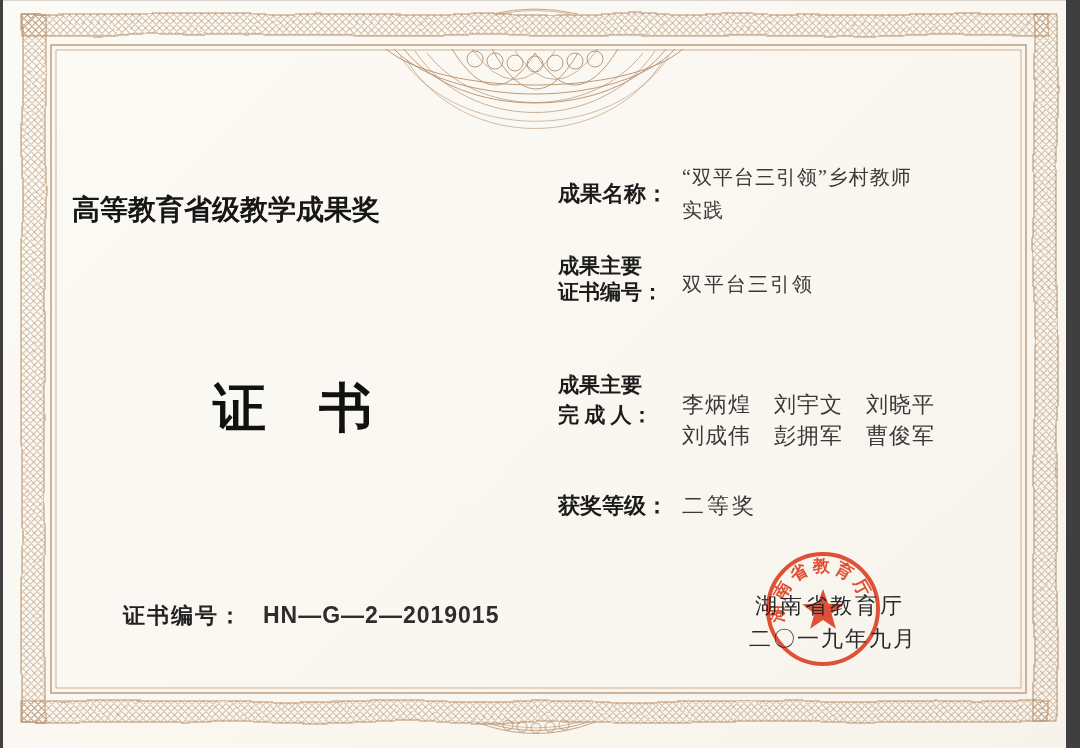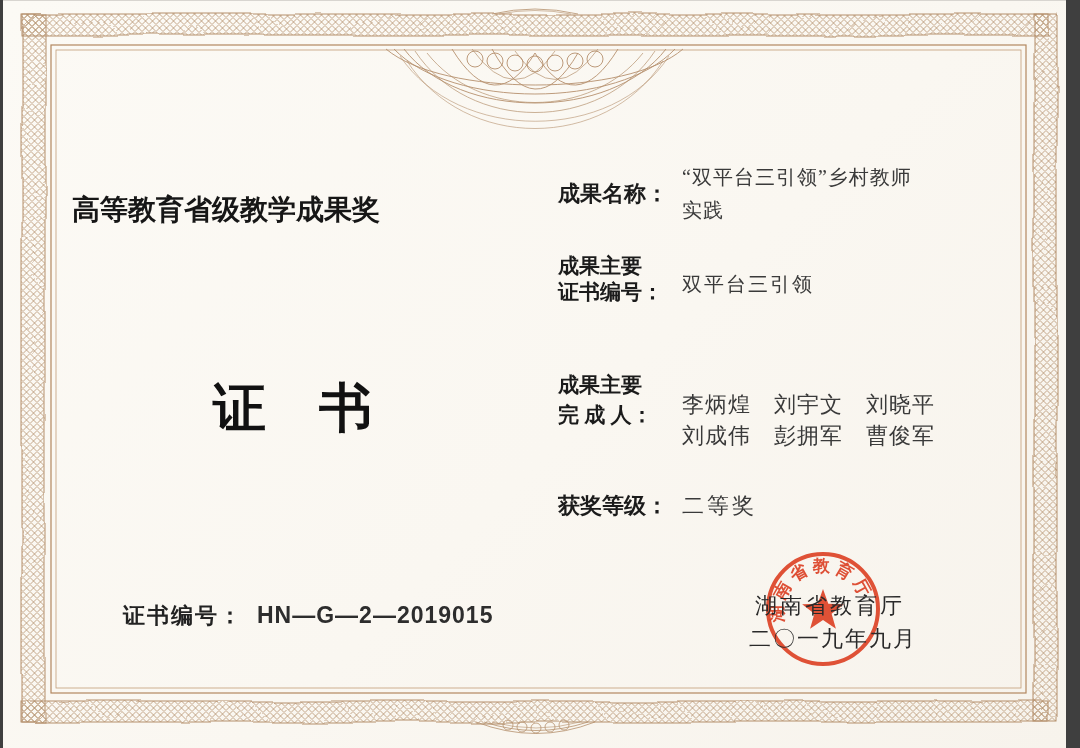--- a/index.html
+++ b/index.html
@@ -47,21 +47,21 @@
   .field.f-people .val{line-height:31px;font-size:22px;margin-top:40px;}
   .field.f-grade{margin-top:38px;}
   .field.f-grade .val{letter-spacing:3px;font-size:22px;}
   .cert-no{
     position:absolute;left:120px;top:600px;
     display:flex;align-items:baseline;font-size:22px;color:#222;
   }
   .cert-no .lbl{font-weight:bold;letter-spacing:2px;}
   .cert-no .num{
     font-family:"Liberation Sans","DejaVu Sans",sans-serif;
-    font-weight:bold;color:#2d2d2d;margin-left:14px;letter-spacing:1px;font-size:23px;
+    font-weight:bold;color:#2d2d2d;margin-left:20px;letter-spacing:1px;font-size:23px;
   }
   .issuer{
     position:absolute;left:752px;top:590px;
     font-size:22px;color:#2a2a2a;letter-spacing:3px;white-space:nowrap;
   }
   .issue-date{
     position:absolute;left:746px;top:623px;
     font-size:22px;color:#2a2a2a;letter-spacing:2px;white-space:nowrap;
   }
   .seal{position:absolute;left:754px;top:546px;width:136px;height:130px;}

